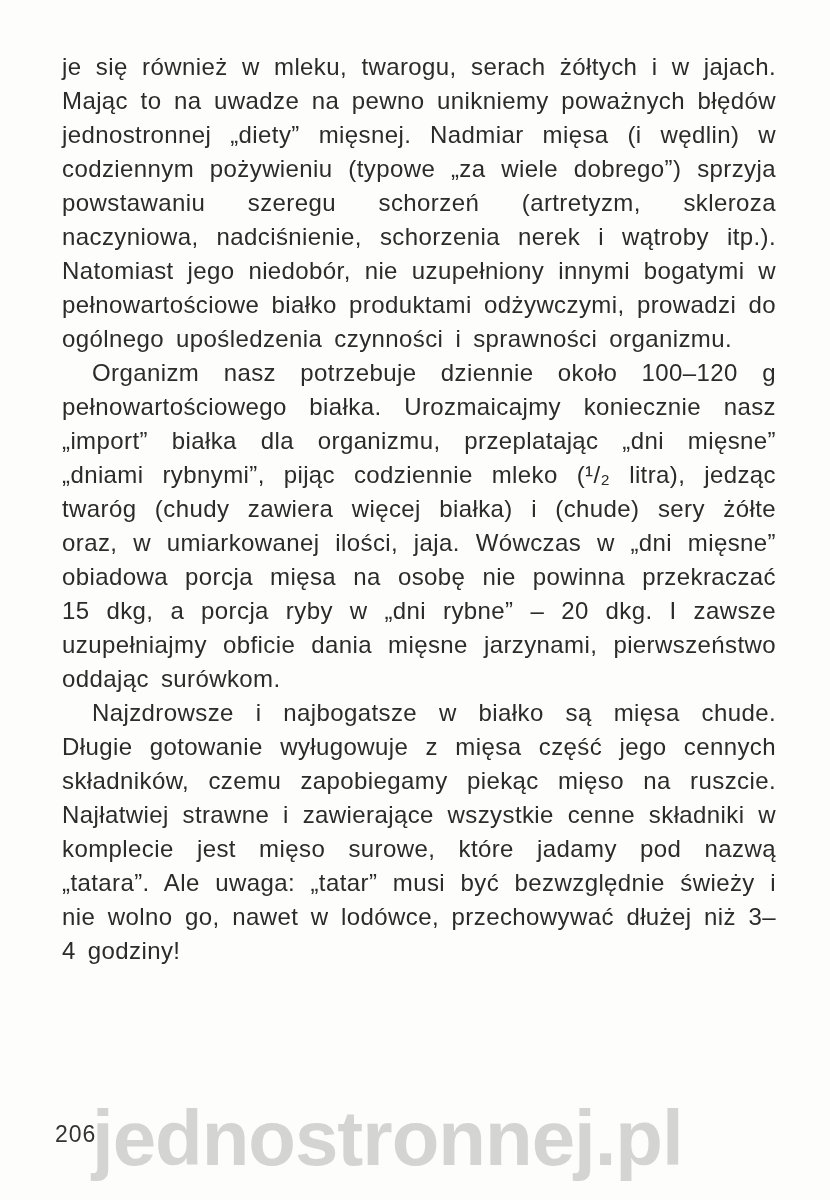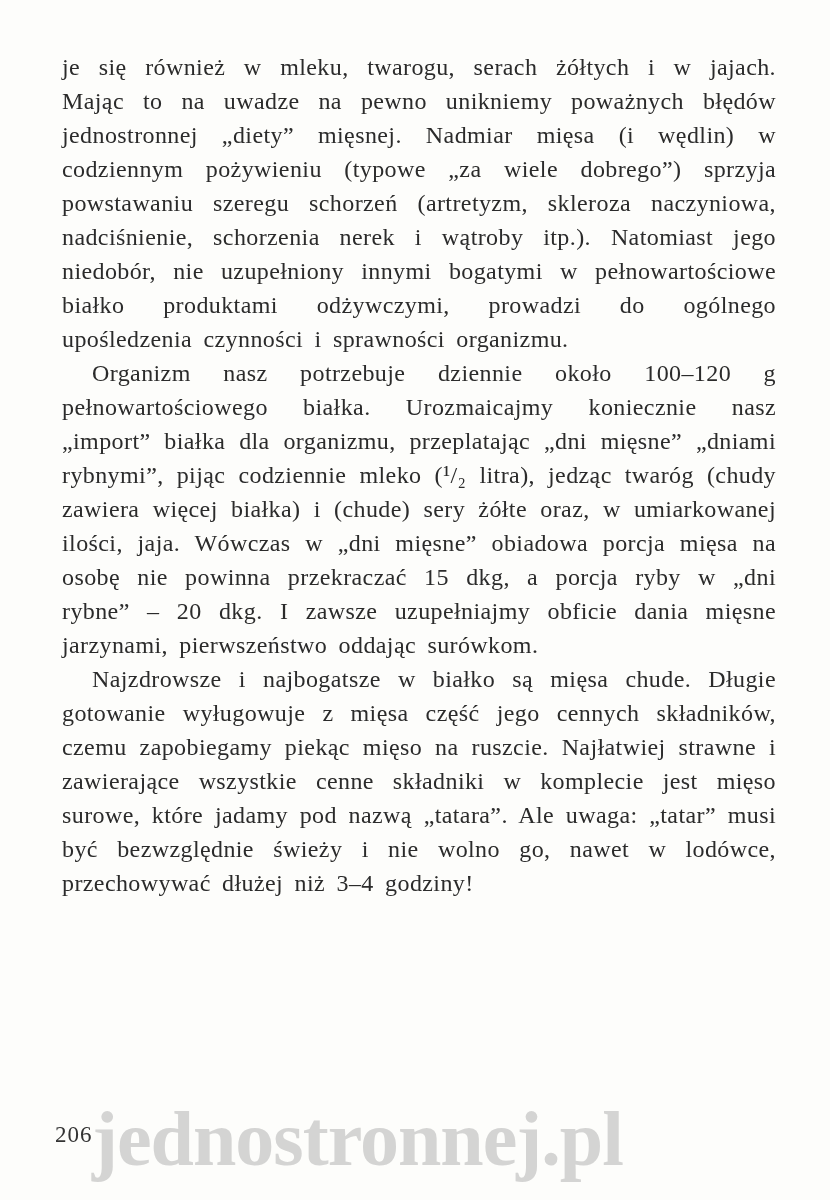--- a/index.html
+++ b/index.html
@@ -7,21 +7,21 @@
     padding: 0;
     background: #e9e9e9;
   }
   .scan-page {
     position: relative;
     width: 830px;
     height: 1200px;
     margin: 0 auto;
     background: #fdfdfb;
     overflow: hidden;
-    font-family: Liberation Serif, serif;
+    font-family: Liberation Sans, sans-serif;
     color: #222222;
   }
   .text-block {
     position: absolute;
     top: 50px;
     left: 62px;
     width: 714px;
   }
   .para {
     margin: 0;

